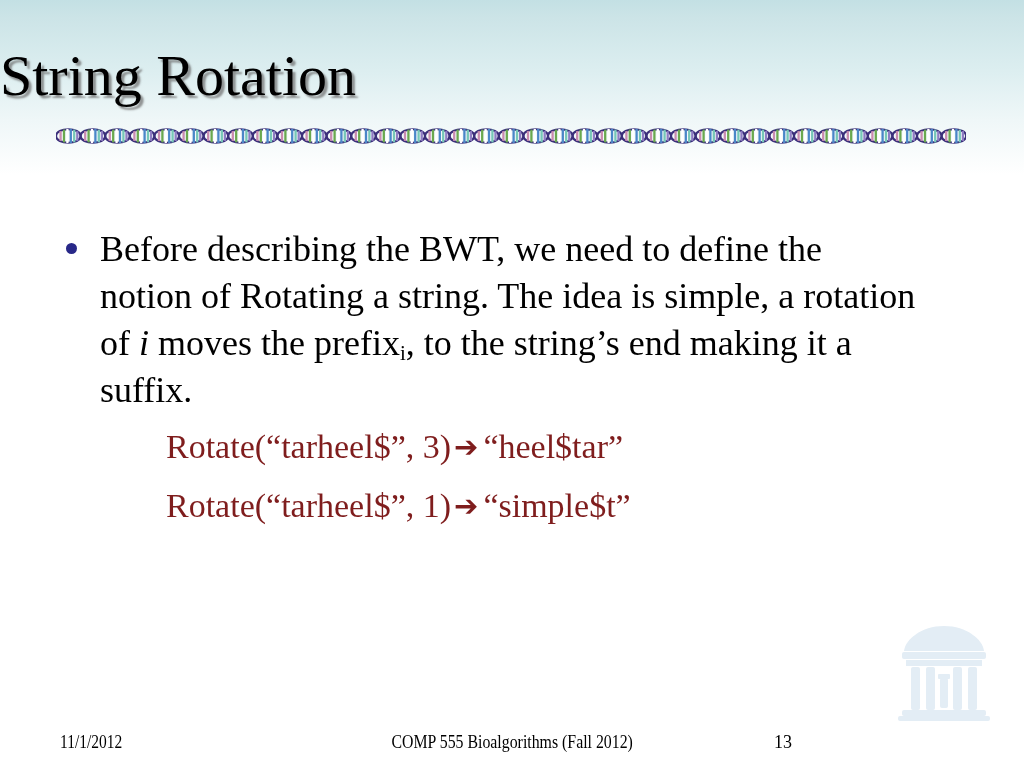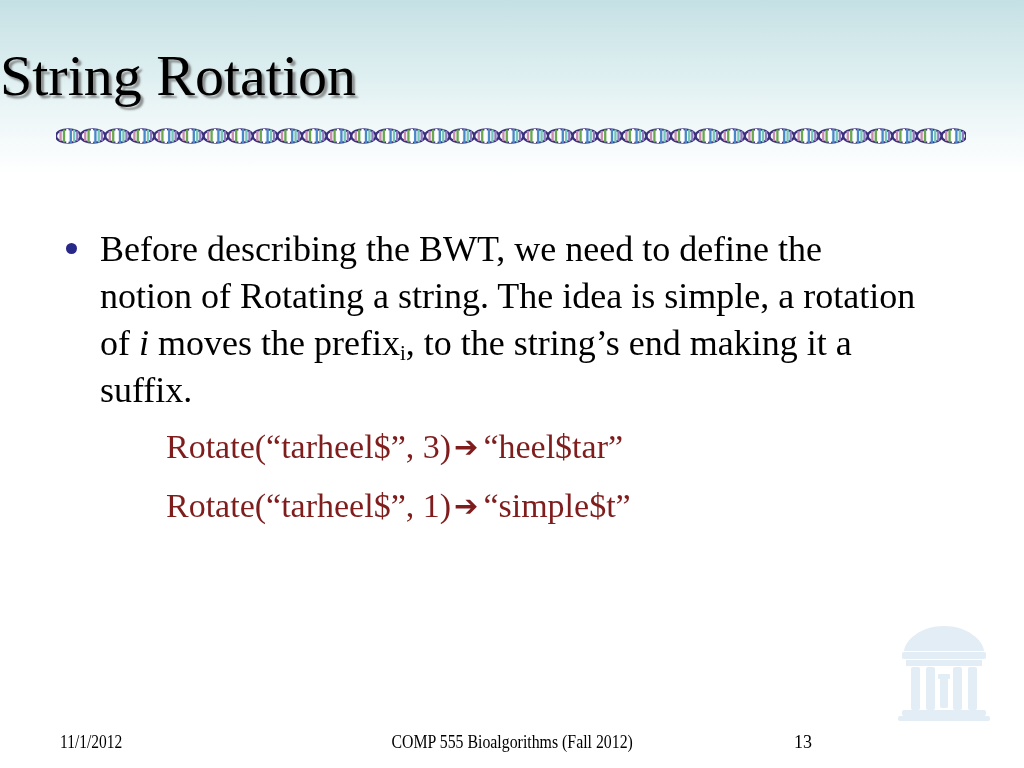--- a/index.html
+++ b/index.html
@@ -153,21 +153,21 @@
     font-size: 18px;
     line-height: 26px;
     color: #000000;
   }
   .footer-center span {
     display: inline-block;
     transform: scaleX(0.88);
   }
   .footer-page {
     position: absolute;
-    right: 48px;
+    right: 68px;
     top: 0;
     font-size: 18px;
     line-height: 26px;
     color: #000000;
   }
 </style>
 </head>
 <body>
 
 <div id="slide">

